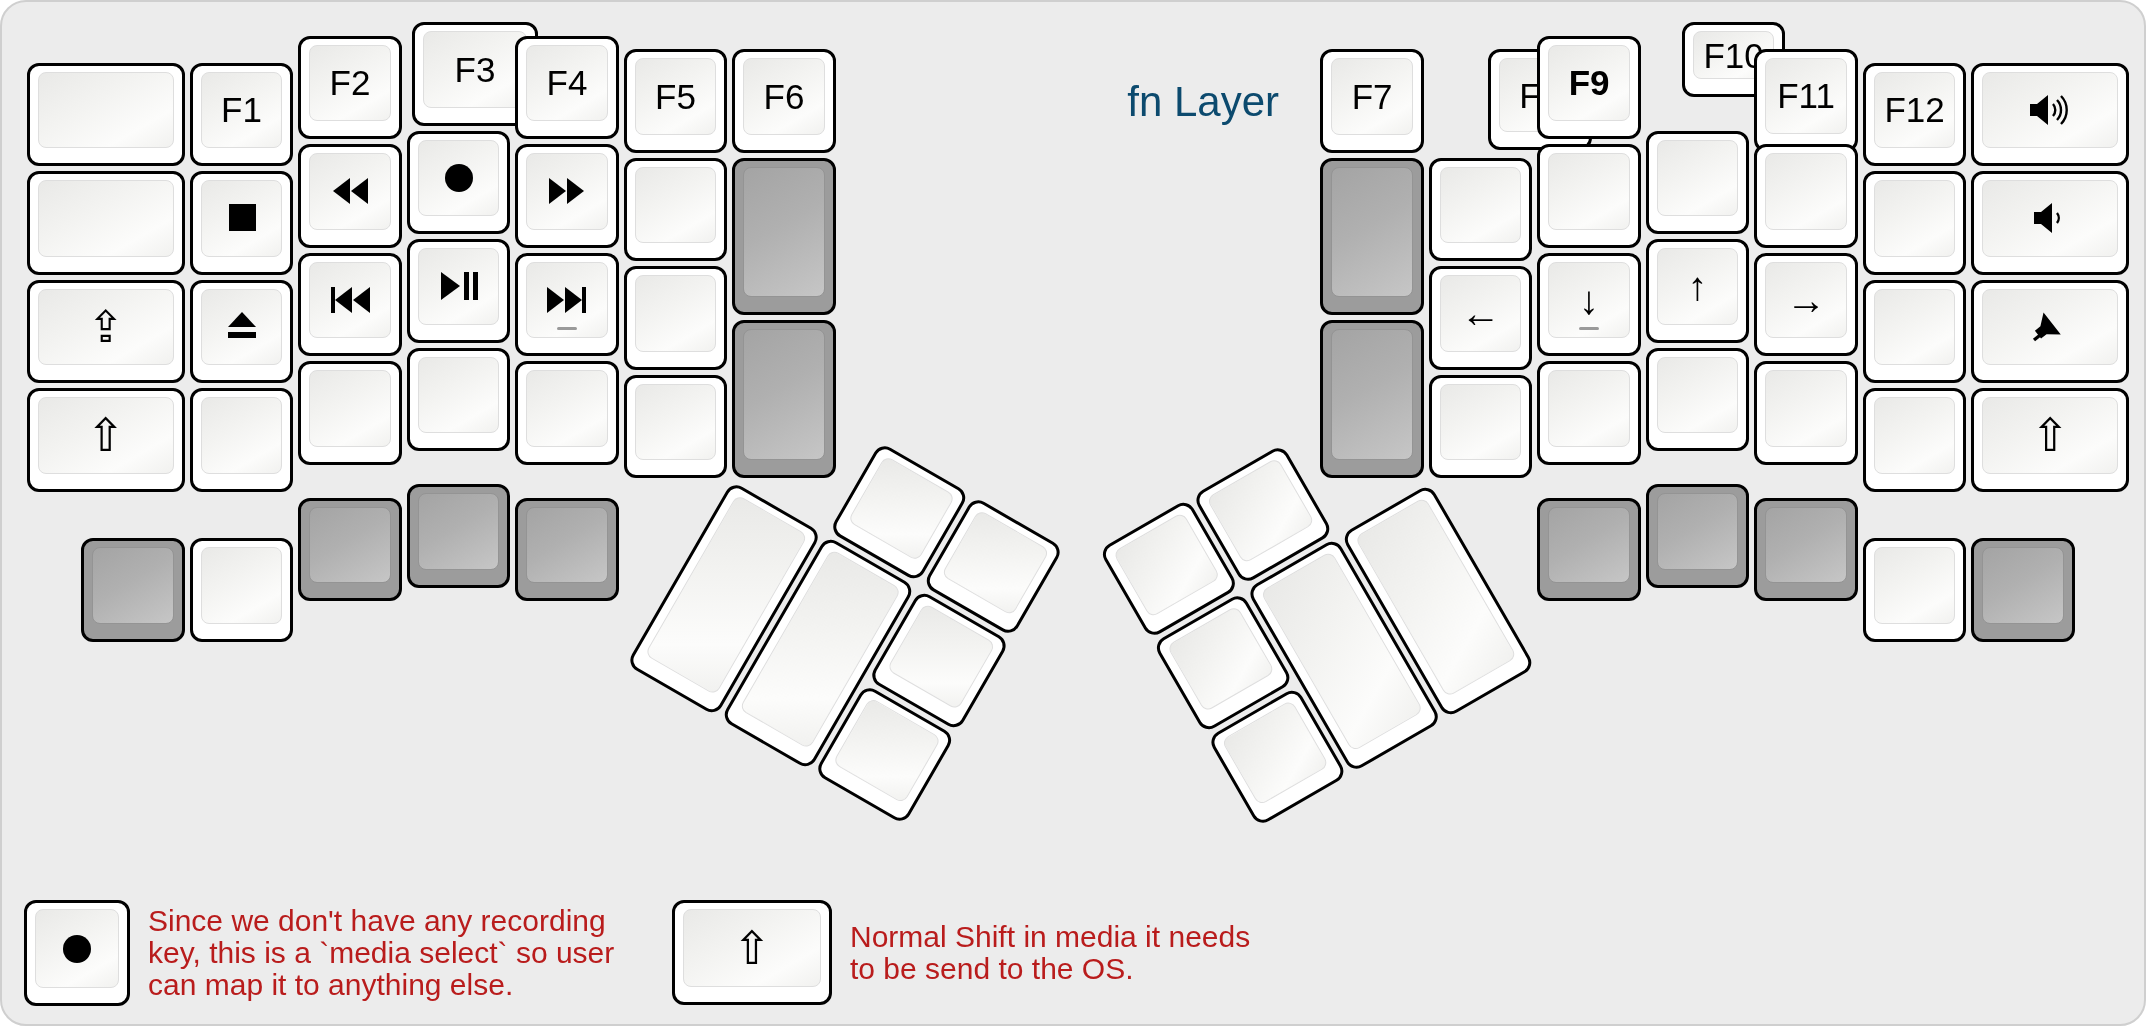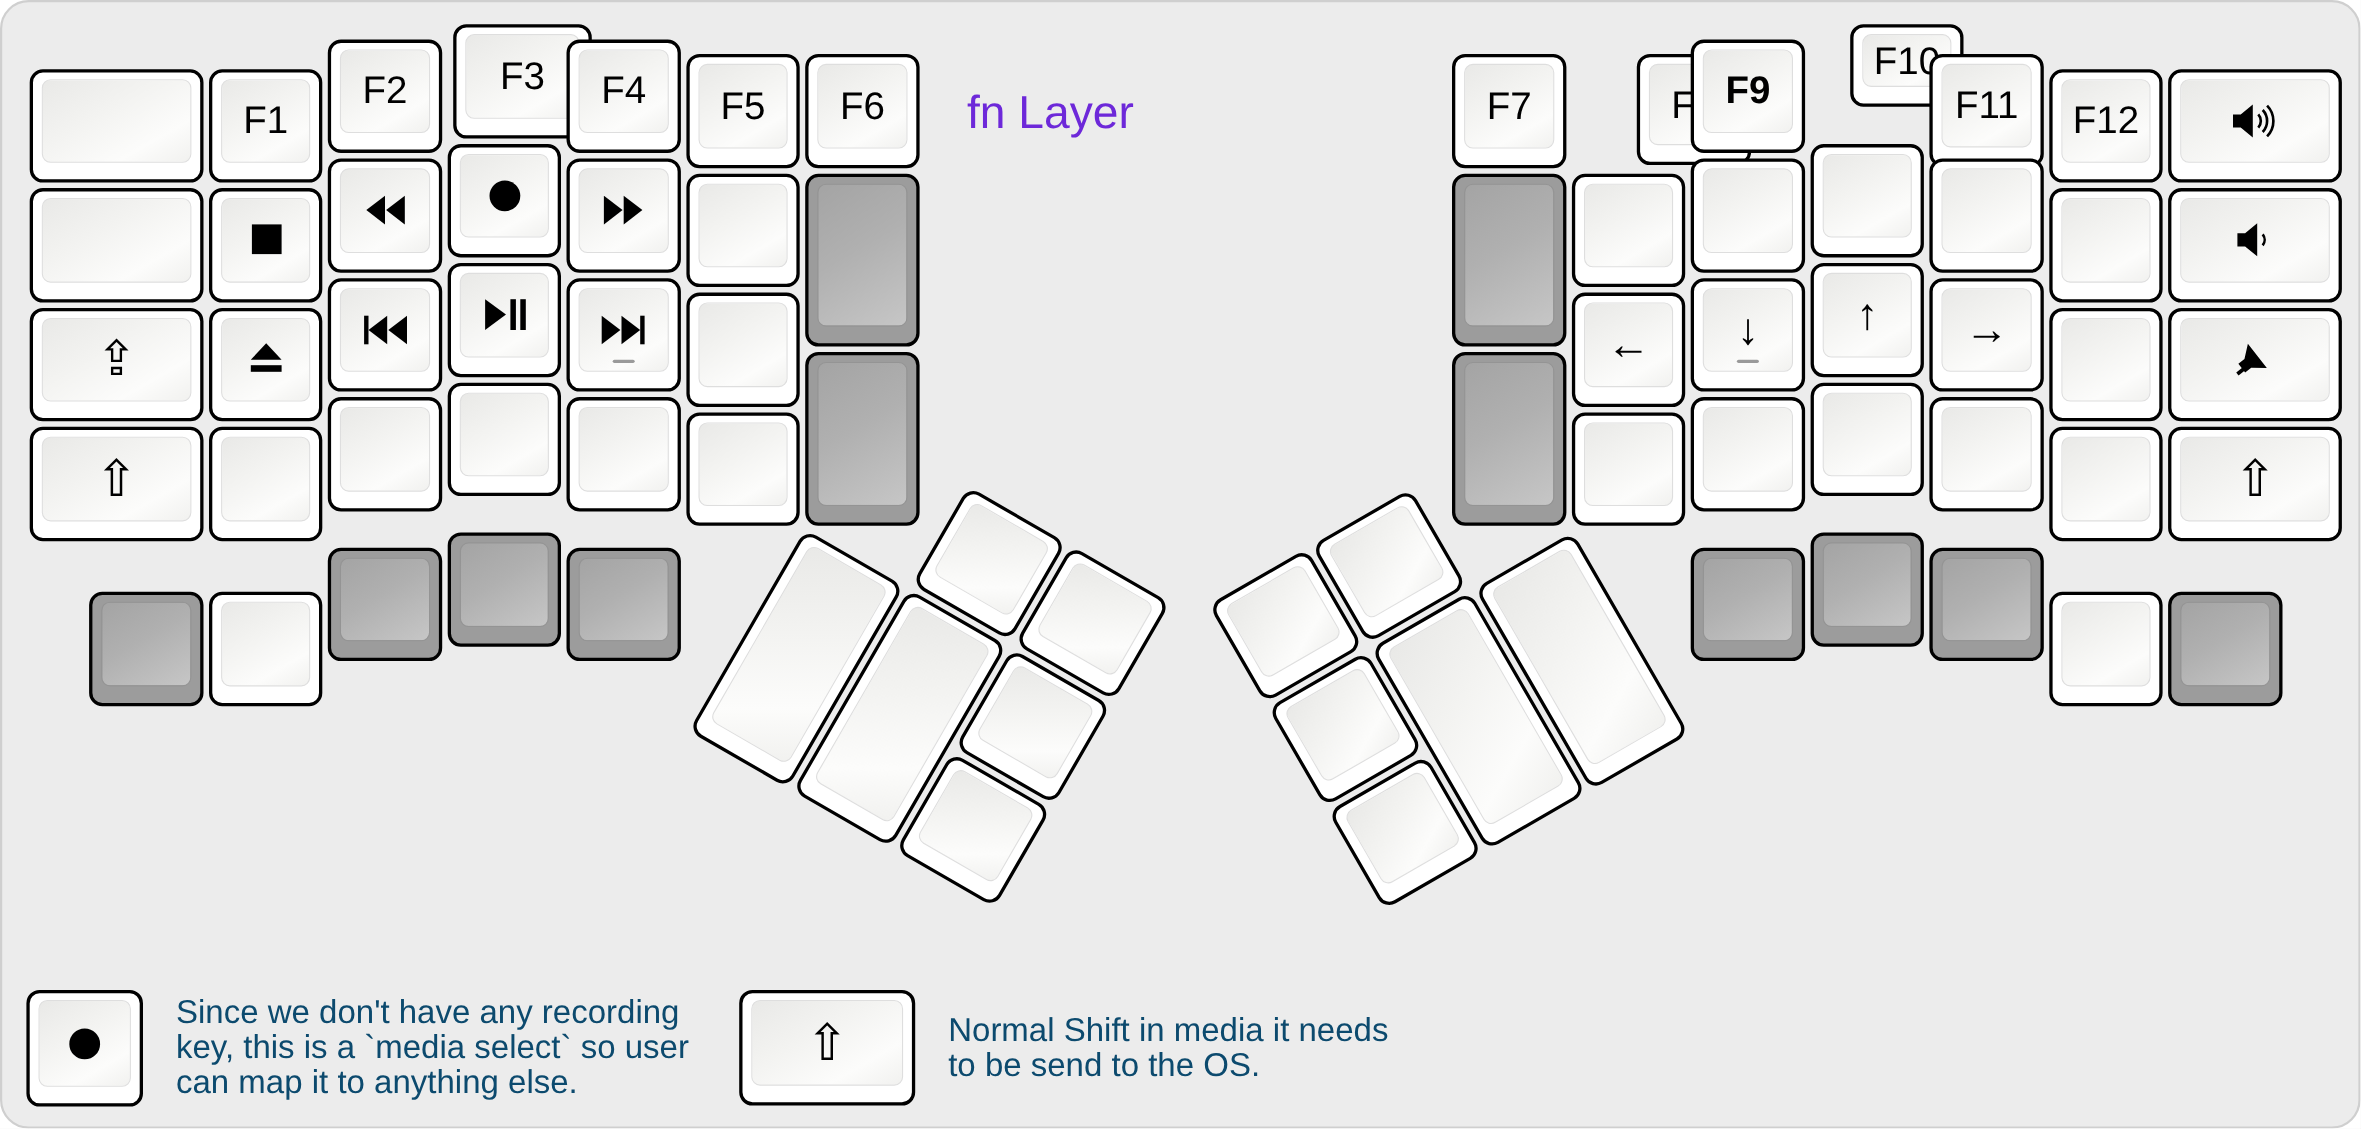--- a/index.html
+++ b/index.html
@@ -1,21 +1,21 @@
 <!DOCTYPE html>
 <html><head>
 <meta charset="utf-8">
 <style>
   html,body{margin:0;padding:0;background:#ffffff;overflow:hidden;}
   body{width:2146px;height:1026px;position:relative;
        font-family:"Liberation Sans","DejaVu Sans",sans-serif;color:#000;}
   .frame{position:absolute;left:0;top:0;width:2142px;height:1022px;
          border:2px solid #cfcfcf;border-radius:26px;background:#ececec;overflow:hidden;}
-  .page-title{position:absolute;left:877px;top:76px;width:400px;text-align:left;
-              font-size:42px;letter-spacing:0px;color:#6d28d9;}
+  .page-title{position:absolute;left:877px;top:76px;width:400px;text-align:right;
+              font-size:42px;letter-spacing:0px;color:#0c4a6e;}
   
   .key{position:absolute;box-sizing:border-box;border:3px solid #000;border-radius:12px;
        background:#ffffff;}
   .key .surface{position:absolute;left:8px;right:8px;top:6px;bottom:15px;border-radius:8px;
        background:linear-gradient(150deg,#e9e9e7 0%,#f3f3f1 40%,#fcfcfb 75%,#f1f1ef 100%);
        border:1px solid #dedede;display:flex;align-items:center;justify-content:center;
        position:absolute;}
   .key.gray{background:#9c9c9c;}
   .key.gray .surface{background:linear-gradient(150deg,#a4a4a4 0%,#b0b0b0 45%,#c6c6c6 100%);
        border-color:#949494;}
@@ -24,21 +24,21 @@
   .klabel.arrow{font-size:40px;}
   .klabel.shift{font-size:46px;}
   .klabel.caps{font-size:44px;}
   .kicon svg{display:block;}
   .homing{position:absolute;bottom:7px;left:50%;transform:translateX(-50%);
           width:20px;height:3px;background:#9a9a9a;border-radius:2px;}
   .thumb-cluster{position:absolute;width:0;height:0;transform-origin:0 0;}
   
   .legend-item{position:absolute;display:flex;align-items:center;gap:18px;}
   .legend-key-slot .key{position:relative;display:block;}
-  .legend-text{font-size:30px;line-height:32px;color:#0c4a6e;margin-left:12px;}
+  .legend-text{font-size:30px;line-height:32px;color:#b91c1c;}
   .li-1{left:22px;top:898px;}
   .li-2{left:670px;top:898px;}
   .li-3{left:1290px;top:898px;}
 </style>
 </head>
 <body>
 
 <div class="frame">
   <div class="page-title">fn Layer</div>
 

